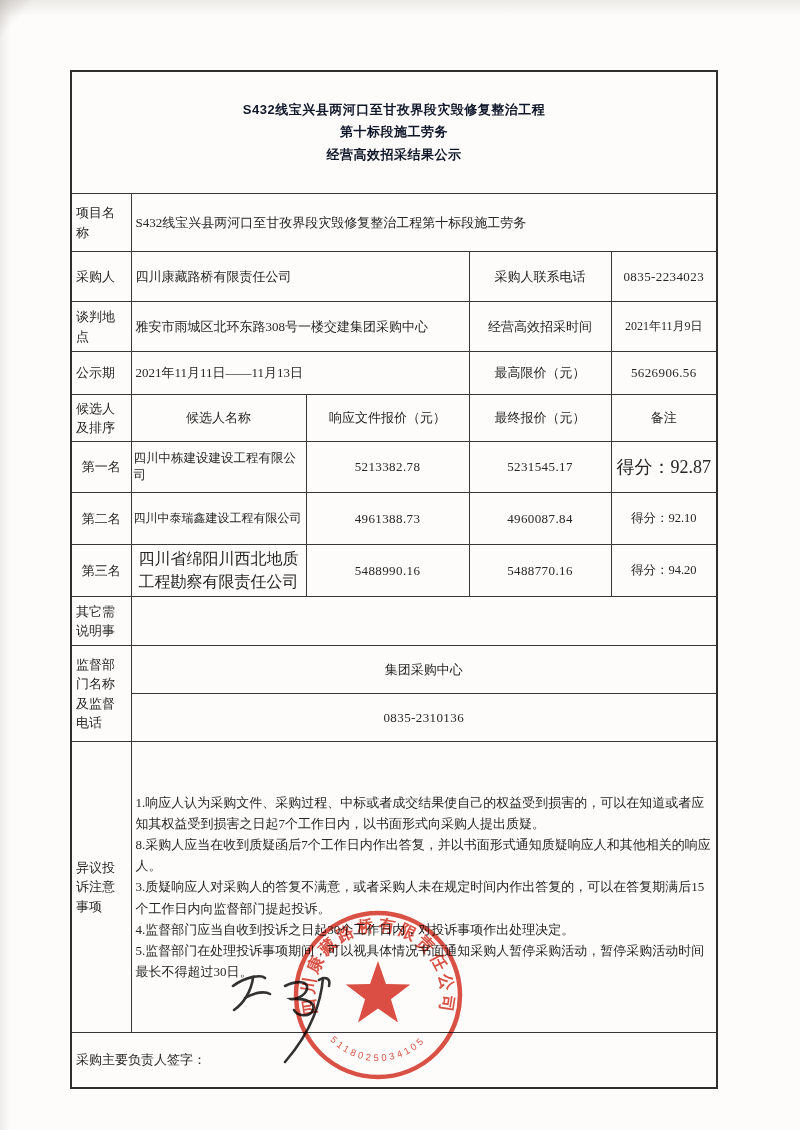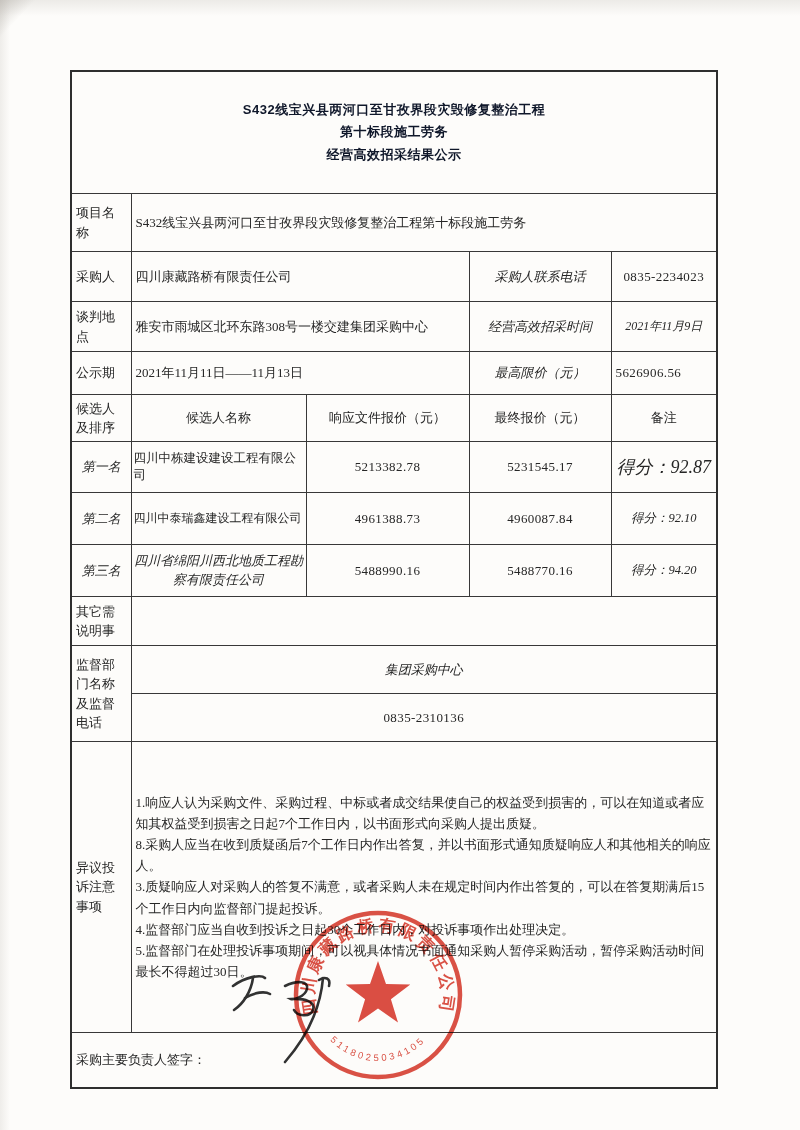--- a/index.html
+++ b/index.html
@@ -30,23 +30,23 @@
     border:1.5px solid #383838;
     font-size:13px; vertical-align:middle; padding:2px 4px;
     word-break:break-all; overflow:hidden;
   }
   .title-cell {
     text-align:center; font-weight:bold;
     font-family:"Liberation Sans","DejaVu Sans",sans-serif;
     font-size:17.5px; line-height:1.7; letter-spacing:0.5px; color:#0f172a;
   }
   .lbl { line-height:1.5; padding:2px 3px 2px 4px; }
-  .ctr { text-align:center;font-style:italic; }
+  .ctr { text-align:center; }
   .num { text-align:center; font-size:12.5px; letter-spacing:0.4px; }
-  .num-sm { font-size:11.5px; letter-spacing:0.4px; }
+  .num-sm { text-align:center; font-size:11.5px; letter-spacing:0.4px; }
   .val-left { text-align:left; padding-left:6px; }
   .hdr { text-align:center; font-size:13px; }
   .obj-cell { padding:8px 10px; }
   .obj-line { font-size:13px; line-height:1.62; text-align:left; }
   .sig-row-cell { padding-left:8px; font-size:13.5px; }
   .sig-label { display:inline-block; }
   .overlay { position:absolute; pointer-events:none; }
   .stamp-svg { mix-blend-mode:multiply; opacity:0.88; }
   .ink-svg { opacity:0.9; }
 </style>
@@ -116,21 +116,21 @@
     </tr>
     <tr>
       <td class="ctr" style="height:47px">第二名</td>
       <td style="padding:11px 2px; font-size:12px">四川中泰瑞鑫建设工程有限公司</td>
       <td class="num">4961388.73</td>
       <td class="num">4960087.84</td>
       <td class="ctr" style="font-size:12.5px">得分：92.10</td>
     </tr>
     <tr>
       <td class="ctr" style="height:47px">第三名</td>
-      <td class="ctr" style="padding:1px 2px; font-size:13px; line-height:1.4">四川省绵阳川西北地质工程勘察有限责任公司</td>
+      <td class="ctr" style="padding:1px 2px; font-size:16px; line-height:1.4">四川省绵阳川西北地质工程勘察有限责任公司</td>
       <td class="num">5488990.16</td>
       <td class="num">5488770.16</td>
       <td class="ctr" style="font-size:12.5px">得分：94.20</td>
     </tr>
 
     <tr>
       <td class="lbl" style="height:44px">其它需说明事</td>
       <td colspan="4"></td>
     </tr>
 

